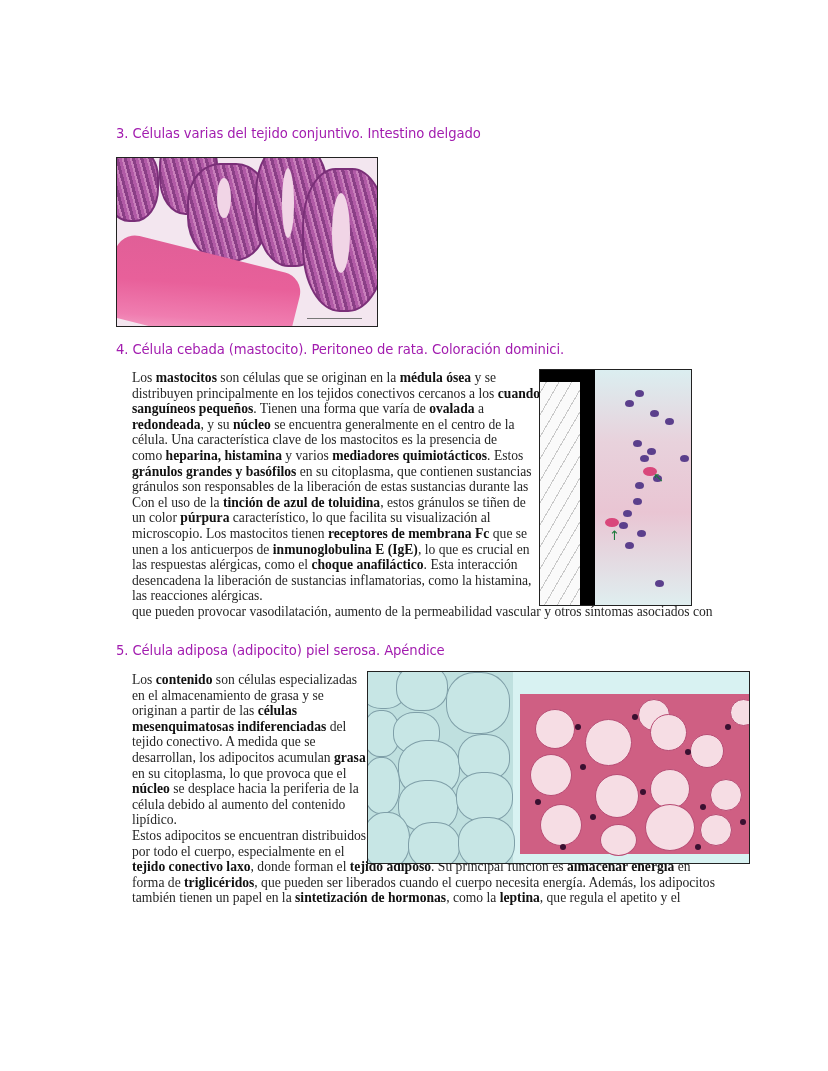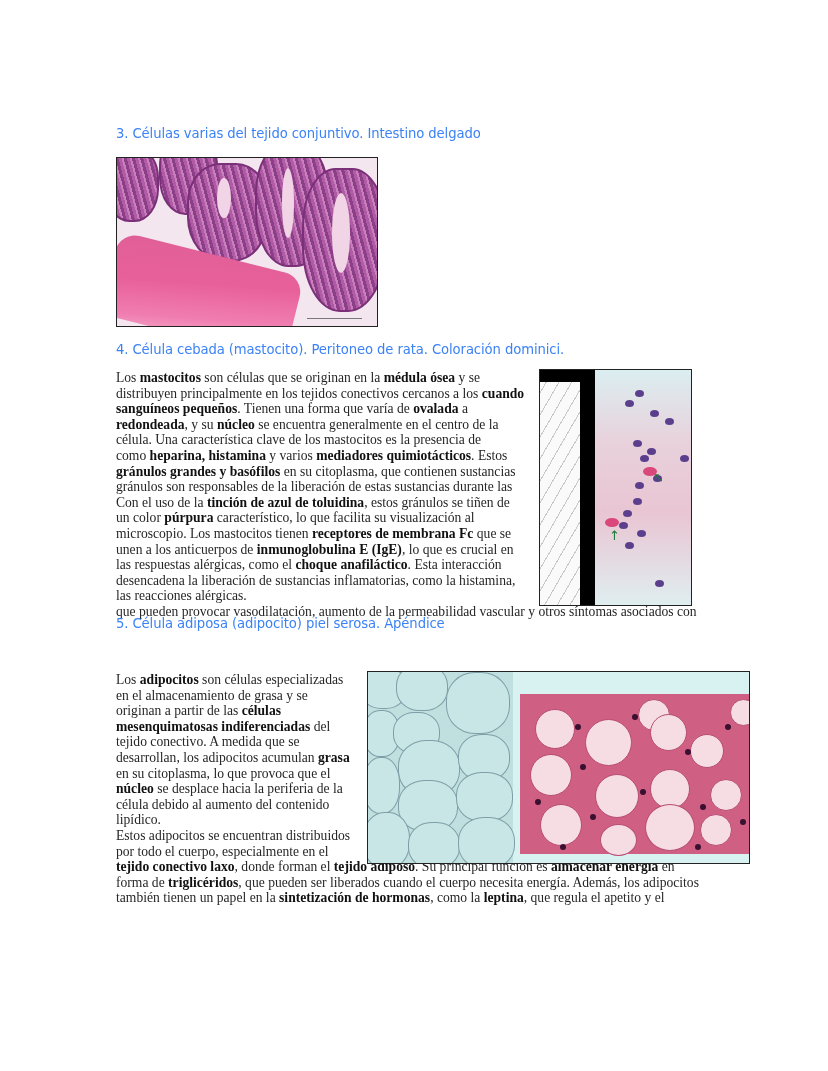--- a/index.html
+++ b/index.html
@@ -1,20 +1,20 @@
 <!DOCTYPE html>
 <html><head>
 <meta charset="utf-8">
 <style>
   html, body { margin: 0; padding: 0; background: #ffffff; }
   body { width: 828px; height: 1071px; position: relative; overflow: hidden; color: #1a1a1a; }
-  .heading { position: absolute; font-family: "DejaVu Sans", sans-serif; font-size: 13.2px; color: #3b82f6; white-space: nowrap; letter-spacing: -0.1px; }
+  .heading { position: absolute; font-family: "DejaVu Sans", sans-serif; font-size: 13.2px; color: #a21caf; white-space: nowrap; letter-spacing: -0.1px; }
   .para { position: absolute; font-family: "Liberation Serif", serif; font-size: 13.6px; line-height: 15.6px; color: #262626; }
   .para b { color: #111; }
-  .line { white-space: nowrap; display: block; }
+  .line { white-space: nowrap; display: block; margin-left: 16px; }
   .figure { position: absolute; border: 1px solid #222; overflow: hidden; box-sizing: border-box; }
 
   
   #fig-intestine { left: 116px; top: 157px; width: 262px; height: 170px; background: #f3e6ef; }
   #fig-intestine .crypt { position: absolute; border-radius: 40% 40% 45% 45%; background: repeating-linear-gradient(75deg, #8a3f86 0 3px, #b15aa6 3px 6px, #c97fbb 6px 8px); border: 2px solid #7a2f78; }
   #fig-intestine .lumen { position: absolute; background: #f1d5e6; border-radius: 50%; }
   #fig-intestine .muscle { position: absolute; left: -10px; top: 95px; width: 190px; height: 85px; background: linear-gradient(170deg, #e05f97 0%, #e8609a 40%, #f07db0 70%, #f6c7dc 100%); transform: rotate(14deg); border-radius: 20px; }
   #fig-intestine .scale { position: absolute; left: 190px; top: 160px; width: 55px; height: 1px; background: #777; }
 
   
@@ -95,24 +95,24 @@
     <div class="nuc" style="left:24px; top:152px;"></div>
     <div class="nuc" style="left:42px; top:160px;"></div>
     <div class="nuc" style="left:30px; top:172px;"></div>
     <div class="nuc" style="left:60px; top:210px;"></div>
     <div class="nuc" style="left:85px; top:85px;"></div>
     <span class="arrow" style="left:58px; top:100px;">↖</span>
     <span class="arrow" style="left:14px; top:158px;">↑</span>
   </div>
 </div>
 
-<div class="heading" style="left:116px; top:616px;">5. Célula adiposa (adipocito) piel serosa. Apéndice</div>
+<div class="heading" style="left:116px; top:643px;">5. Célula adiposa (adipocito) piel serosa. Apéndice</div>
 
 <div class="para" id="para-adipocito" style="left:116px; top:672px;">
-    <span class="line">Los <b>adipocitos</b> son células especializadas</span>
+    <span class="line">Los <b>contenido</b> son células especializadas</span>
     <span class="line">en el almacenamiento de grasa y se</span>
     <span class="line">originan a partir de las <b>células</b></span>
     <span class="line"><b>mesenquimatosas indiferenciadas</b> del</span>
     <span class="line">tejido conectivo. A medida que se</span>
     <span class="line">desarrollan, los adipocitos acumulan <b>grasa</b></span>
     <span class="line">en su citoplasma, lo que provoca que el</span>
     <span class="line"><b>núcleo</b> se desplace hacia la periferia de la</span>
     <span class="line">célula debido al aumento del contenido</span>
     <span class="line">lipídico.</span>
     <span class="line">Estos adipocitos se encuentran distribuidos</span>

